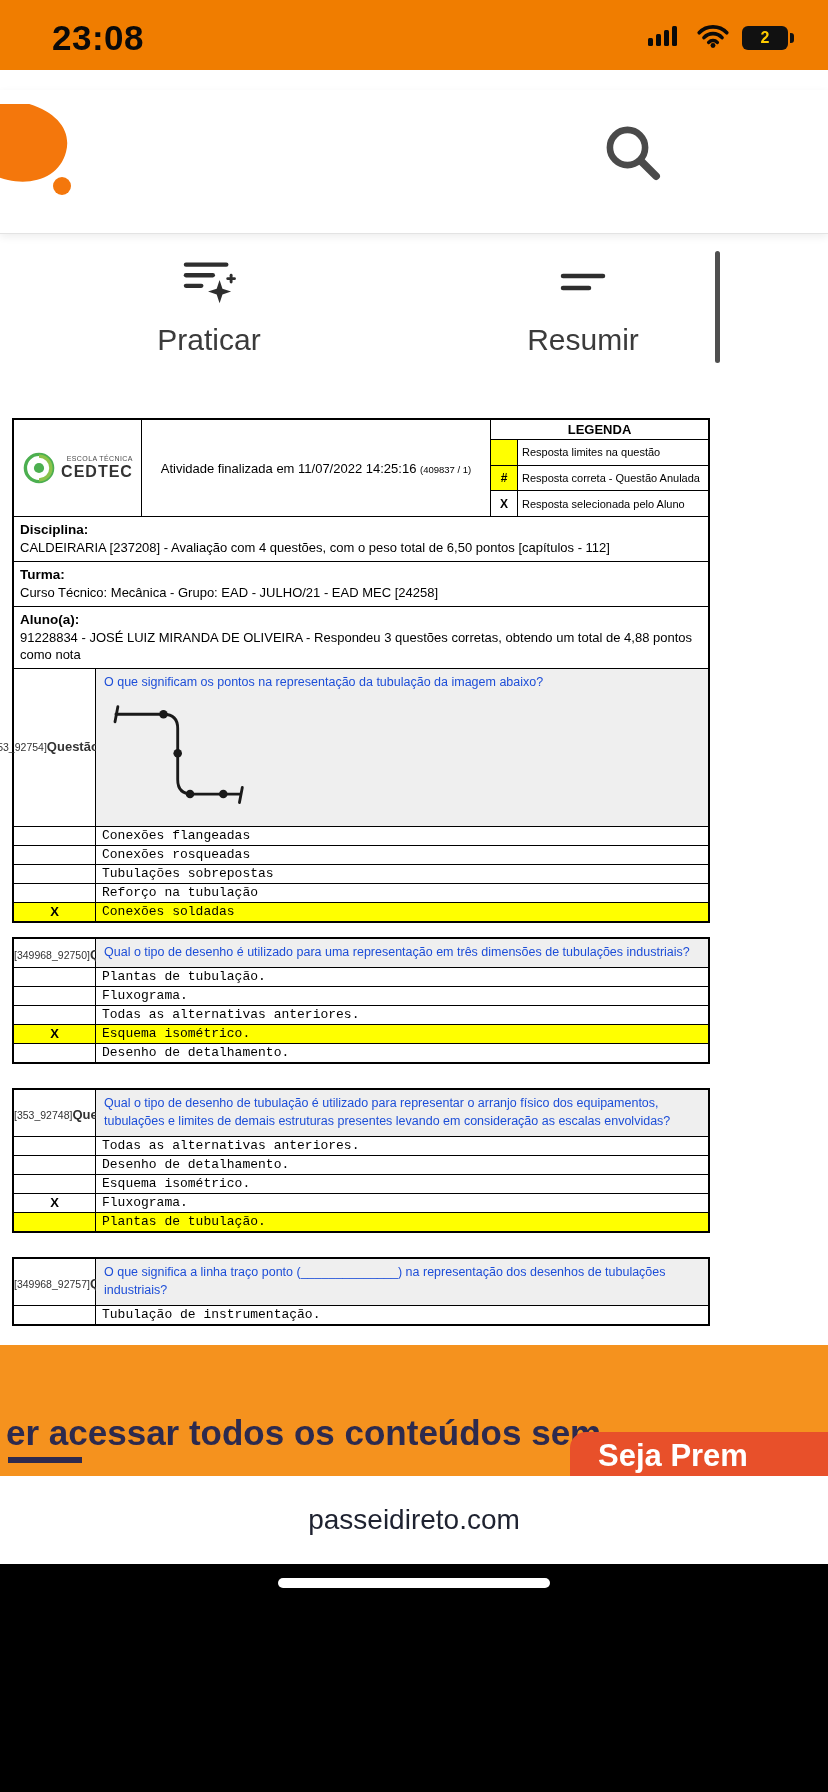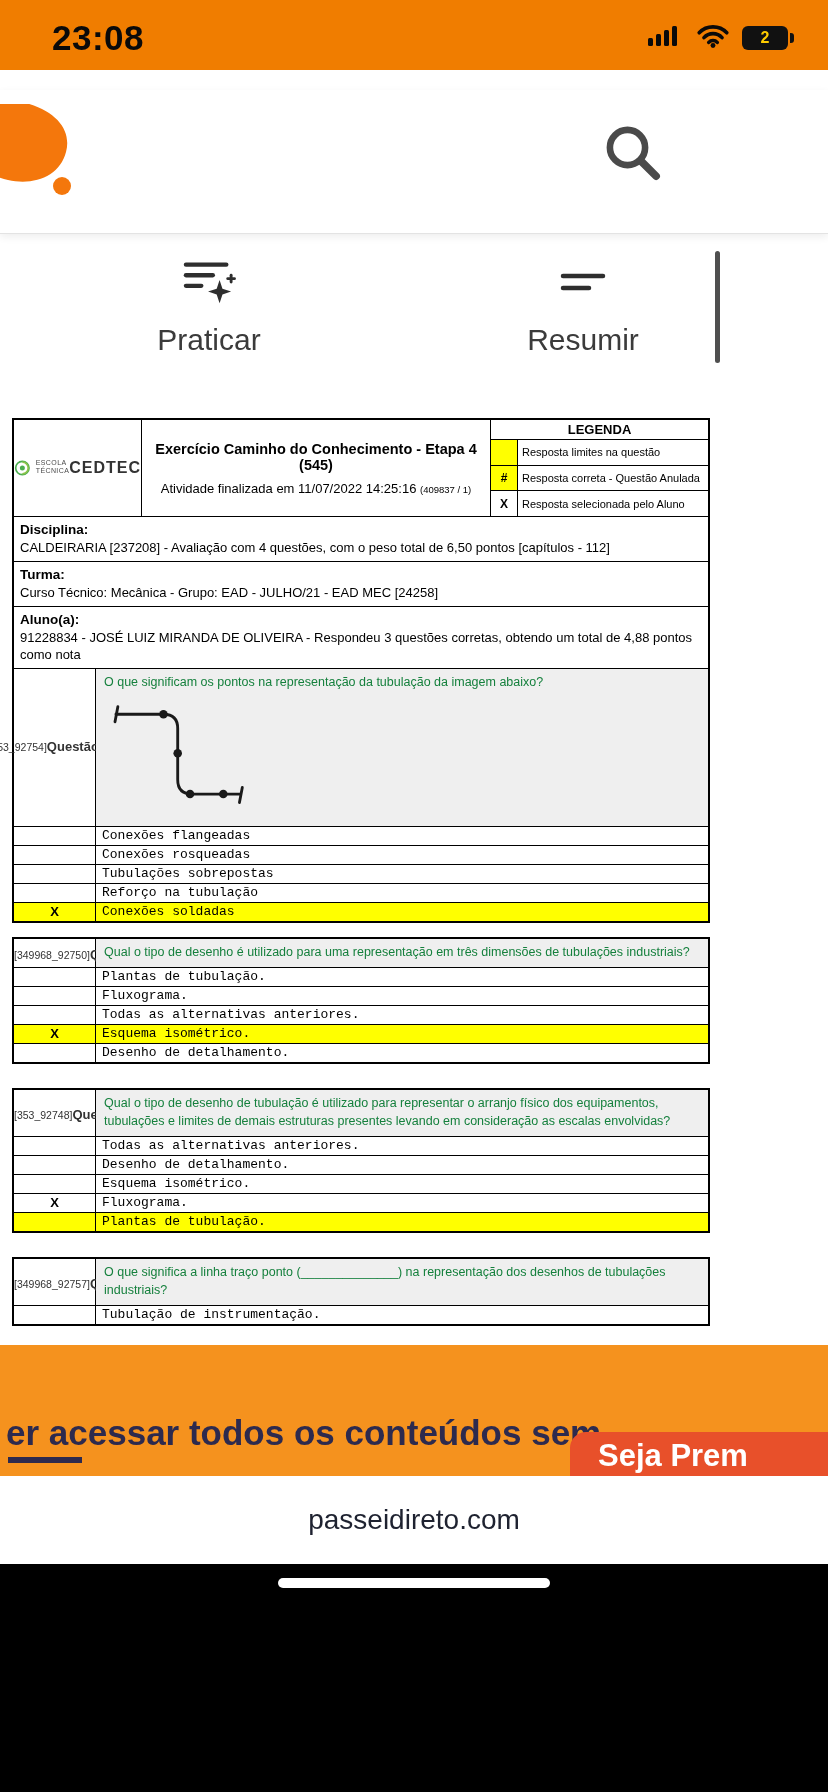--- a/index.html
+++ b/index.html
@@ -39,21 +39,21 @@
   .doc { position:absolute; top:392px; left:0; right:0; height:953px; background:#fff; overflow:hidden; }
   .doc-inner { margin:26px 12px 0 12px; width:698px; color:#000; }
   .doc-block { border:2px solid #000; box-sizing:border-box; background:#fff; }
   .row-split { display:flex; align-items:stretch; }
   .b-top { border-top:1px solid #000; }
 
   
   .hdr { height:96px; }
   .cell-logo { width:128px; border-right:1px solid #000; display:flex; align-items:center;
                justify-content:center; gap:5px; box-sizing:border-box; }
-  .cedtec-txt { display:flex; flex-direction:row; line-height:1.1; }
+  .cedtec-txt { display:flex; flex-direction:column; line-height:1.1;text-align:right; }
   .cedtec-small { font-size:7px; color:#4a4a4a; letter-spacing:.4px; }
   .cedtec-name { font-size:16px; font-weight:700; color:#333; letter-spacing:1px; }
   .cell-title { flex:1; display:flex; flex-direction:column; align-items:center; justify-content:center;
                 text-align:center; padding:0 6px; }
   .doc-title { font-size:14.5px; font-weight:700; margin-bottom:8px; }
   .doc-subtitle { font-size:13px; }
   .doc-subtitle .tiny { font-size:9.5px; }
   .cell-legend { width:218px; border-left:1px solid #000; display:flex; flex-direction:column;
                  box-sizing:border-box; }
   .legend-title { border-bottom:1px solid #000; text-align:center; font-weight:700; font-size:13px;
@@ -72,21 +72,21 @@
 
   
   .q-table { margin-top:24px; }
   .q-table-first { margin-top:14px; }
   .q-left { width:82px; border-right:1px solid #000; box-sizing:border-box; display:flex;
             flex-direction:row; align-items:center; text-align:center; padding-top:4px; }
   .q-left.center-v { justify-content:center; padding-top:0; }
   .q-id { font-size:10.5px; color:#333; }
   .q-label, .q-num { font-size:13px; font-weight:700; color:#333; line-height:1.25; }
   .q-right { flex:1; background:#EFEFEF; padding:5px 8px 6px 8px; }
-  .q-text { font-size:12.5px; color:#15803d; line-height:1.4; }
+  .q-text { font-size:12.5px; color:#1d4ed8; line-height:1.4; }
   .q-image { margin:8px 0 2px 6px; }
   .opt-row { min-height:18px; }
   .opt-marker { width:82px; border-right:1px solid #000; box-sizing:border-box; text-align:center;
                 font-size:13px; font-weight:700; line-height:17px; }
   .opt-text { flex:1; font-size:13px; line-height:16px; padding:1px 6px 1px 6px;font-family:Liberation Mono, monospace; }
   .highlight { background:#FFFF00; }
 
   
   .banner { position:absolute; top:1345px; left:0; right:0; height:131px; background:#F5921E; }
   .banner-text { position:absolute; left:6px; top:68px; font-size:35px; font-weight:700;
@@ -187,21 +187,20 @@
               <circle cx="20" cy="20" r="16" fill="none" stroke="#4CAF50" stroke-width="4"></circle>
               <path d="M20,6 a14,14 0 0,1 0,28" fill="none" stroke="#8BC34A" stroke-width="4"></path>
               <circle cx="20" cy="20" r="6" fill="#4CAF50"></circle>
             </svg>
             <span class="cedtec-txt">
               <span class="cedtec-small">ESCOLA TÉCNICA</span>
               <span class="cedtec-name">CEDTEC</span>
             </span>
           </div>
           <div class="cell-title">
-            <div class="doc-title">Exercício Caminho do Conhecimento - Etapa 4 (545)</div>
             <div class="doc-subtitle">
               <span>Atividade finalizada em 11/07/2022 14:25:16</span>
               <span class="tiny">(409837 / 1)</span>
             </div>
           </div>
           <div class="cell-legend">
             <div class="legend-title">LEGENDA</div>
             <div class="legend-row">
               <div class="legend-marker lm-yellow"></div>
               <div class="legend-label">Resposta limites na questão</div>

